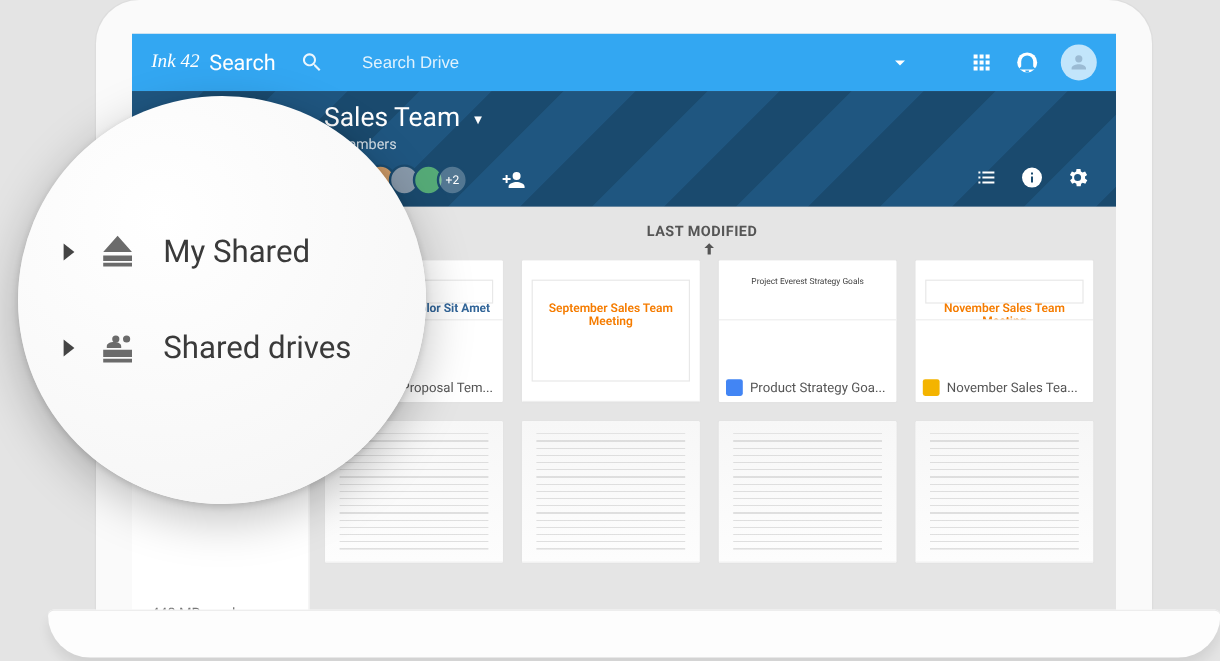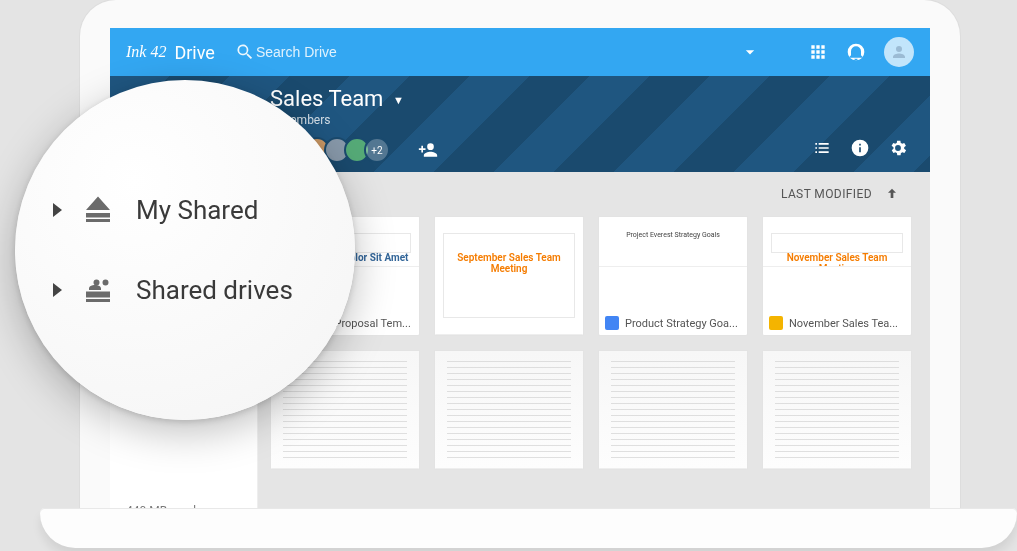--- a/index.html
+++ b/index.html
@@ -47,21 +47,21 @@
     font-family: cursive;
     font-style: italic;
     font-size: 16px;
     margin-right: 8px;
   }
   .app-name { font-size: 18px; font-weight: 400; margin-right: 20px; }
   .searchbar { display: flex; align-items: center; flex: 1; }
   .search-icon { width: 20px; height:20px; fill:#fff; opacity:.9; }
   .search-input {
     background: transparent; border: none; outline: none;
-    color: #fff; font-size: 14px; margin-left: 1px; width: 260px;
+    color: #fff; font-size: 14px; margin-left: 32px; width: 260px;
   }
   .search-input::placeholder { color: rgba(255,255,255,.85); }
   .caret { margin-right: 30px; }
   .top-icn { width:20px; height:20px; fill:#fff; margin-left:18px; cursor:pointer;}
   .avatar-circle {
     width:30px; height:30px; border-radius:50%;
     background: rgba(255,255,255,.7); margin-left:18px;
     display:flex; align-items:center; justify-content:center;
   }
   .avatar-circle svg{ width:18px; height:18px; fill:#9bbbd4;}
@@ -96,22 +96,23 @@
     display:flex; align-items:center; gap:18px;
   }
   .header-actions svg{ width:20px;height:20px; fill:#fff; cursor:pointer;}
   
   .content { position:absolute; left:0; right:0; top:144px; bottom:0; display:flex; }
   .sidebar { width:148px; border-right:1px solid #eee; background:#fff;}
   .storage { position:absolute; bottom:12px; left:16px; font-size:12px; color:#777;}
   .main { flex:1; padding: 0 12px 0 12px; overflow:hidden;}
   .sort-row {
     height:44px; display:flex; justify-content:flex-end; align-items:center;
-    color:#555; font-size:12px; font-weight:400; letter-spacing:.4px;
+    color:#555; font-size:12px; font-weight:700; letter-spacing:.4px;
     padding-right: 18px;
+    flex-direction: column;
   }
   .sort-row svg{ width:16px;height:16px; fill:#555; margin-left:12px;}
   .grid {
     display:grid;
     grid-template-columns: repeat(4, 150px);
     gap: 14px 14px;
   }
   .card {
     background:#fff;
     border:1px solid #e3e3e3;
@@ -161,21 +162,21 @@
   .mag-icn { width:36px;height:36px; fill:#6b6b6b; margin-right:20px;}
 </style>
 </head>
 <body>
 
 <div class="laptop">
   <div class="screen">
 
     <div class="topbar">
       <span class="logo-brand">Ink 42</span>
-      <span class="app-name">Drive</span>
+      <span class="app-name">Search</span>
       <div class="searchbar">
         <svg class="search-icon" viewBox="0 0 24 24">
             <path d="M15.5 14h-.8l-.3-.3a6.5 6.5 0 10-.7.7l.3.3v.8l5 5 1.5-1.5-5-5zM9.5 14a4.5 4.5 0 110-9 4.5 4.5 0 010 9z"></path>
           </svg>
         <input class="search-input" placeholder="Search Drive" style="">
       </div>
       <svg class="top-icn caret" viewBox="0 0 24 24">
           <path d="M7 10l5 5 5-5z"></path>
         </svg>
       <svg class="top-icn" viewBox="0 0 24 24">

